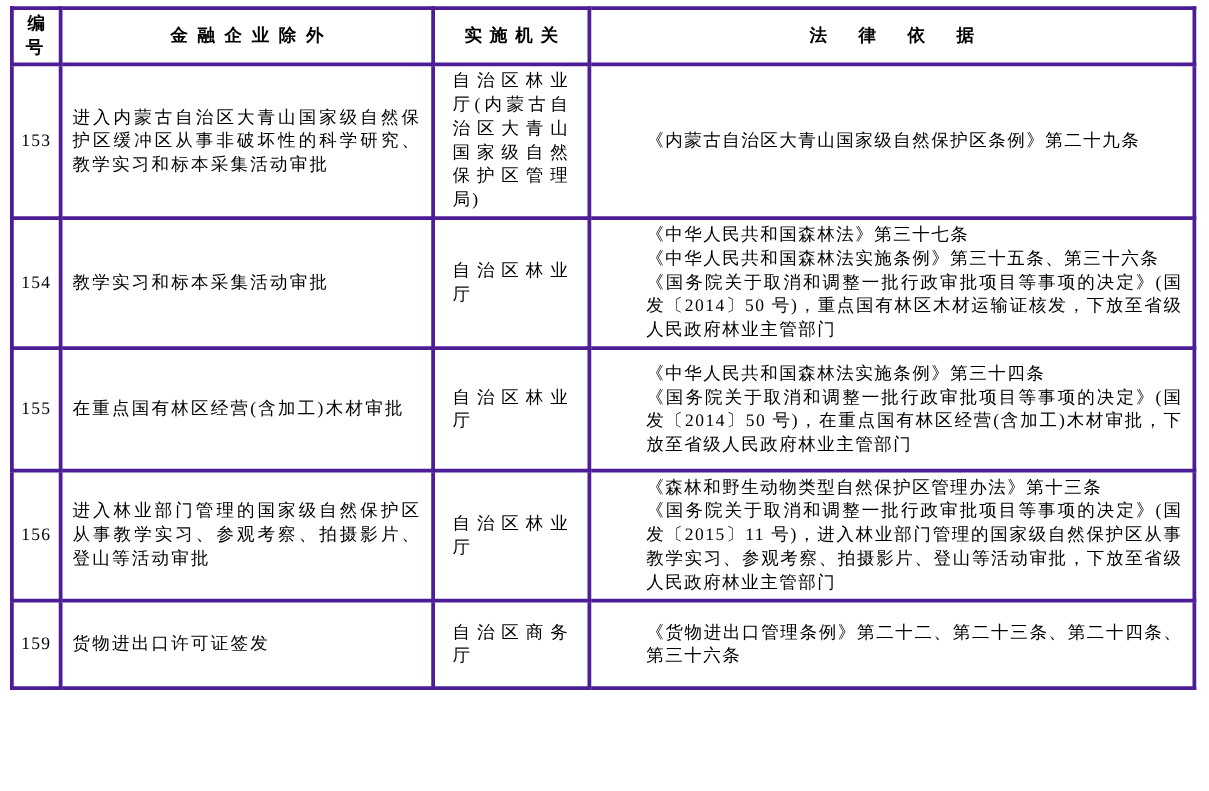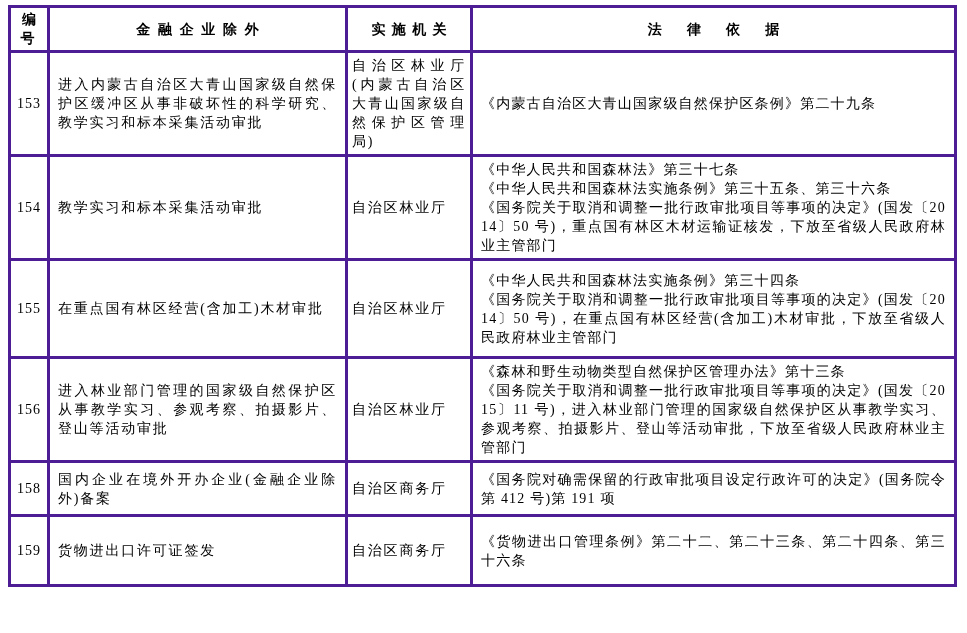--- a/index.html
+++ b/index.html
@@ -32,23 +32,23 @@
     font-weight:bold;
     text-align:center;
     padding:2px 0;
   }
   th.th-id{letter-spacing:3px;text-indent:3px;}
   th.th-name{letter-spacing:0.55em;text-indent:0.55em;}
   th.th-agency{letter-spacing:0.45em;text-indent:0.45em;margin-left:48px;}
   th.th-legal{letter-spacing:1.8em;text-indent:1.8em;}
   td.c-id{text-align:center;letter-spacing:1px;font-size:14px;}
   td.c-name{padding:3px 8px;text-align:justify;letter-spacing:1.8px;}
-  td.c-agency{padding:3px 4px;text-align:justify;letter-spacing:1.8px;}
+  td.c-agency{padding:3px 14px;text-align:justify;letter-spacing:1.8px;}
   td.c-legal{padding:3px 8px;text-align:justify;letter-spacing:1.2px;}
-  td.c-legal .legal-line{text-align:justify;}
+  td.c-legal .legal-line{text-align:justify;margin-left:36px;}
   tr.section-row{height:31px;}
   tr.section-row td{padding:2px 8px;letter-spacing:1px;text-align:left;}
   tr.section-row .section-title{font-weight:bold;}
   tr.section-row .section-count{font-weight:normal;}
   tr.rh-153{height:84px;}
   tr.rh-154{height:91px;}
   tr.rh-155{height:98px;}
   tr.rh-156{height:104px;}
   tr.rh-157{height:53px;}
   tr.rh-158{height:54px;}
@@ -102,28 +102,20 @@
     </tr>
     <tr class="rh-156">
       <td class="c-id">156</td>
       <td class="c-name">进入林业部门管理的国家级自然保护区从事教学实习、参观考察、拍摄影片、登山等活动审批</td>
       <td class="c-agency">自治区林业厅</td>
       <td class="c-legal">
         <div class="legal-line">《森林和野生动物类型自然保护区管理办法》第十三条</div>
         <div class="legal-line">《国务院关于取消和调整一批行政审批项目等事项的决定》(国发〔2015〕11 号)，进入林业部门管理的国家级自然保护区从事教学实习、参观考察、拍摄影片、登山等活动审批，下放至省级人民政府林业主管部门</div>
       </td>
     </tr>
-    <tr class="rh-158">
-      <td class="c-id">158</td>
-      <td class="c-name">国内企业在境外开办企业(金融企业除外)备案</td>
-      <td class="c-agency">自治区商务厅</td>
-      <td class="c-legal">
-        <div class="legal-line">《国务院对确需保留的行政审批项目设定行政许可的决定》(国务院令第 412 号)第 191 项</div>
-      </td>
-    </tr>
     <tr class="rh-159">
       <td class="c-id">159</td>
       <td class="c-name">货物进出口许可证签发</td>
       <td class="c-agency">自治区商务厅</td>
       <td class="c-legal">
         <div class="legal-line">《货物进出口管理条例》第二十二、第二十三条、第二十四条、第三十六条</div>
       </td>
     </tr>
   </tbody>
 </table>

